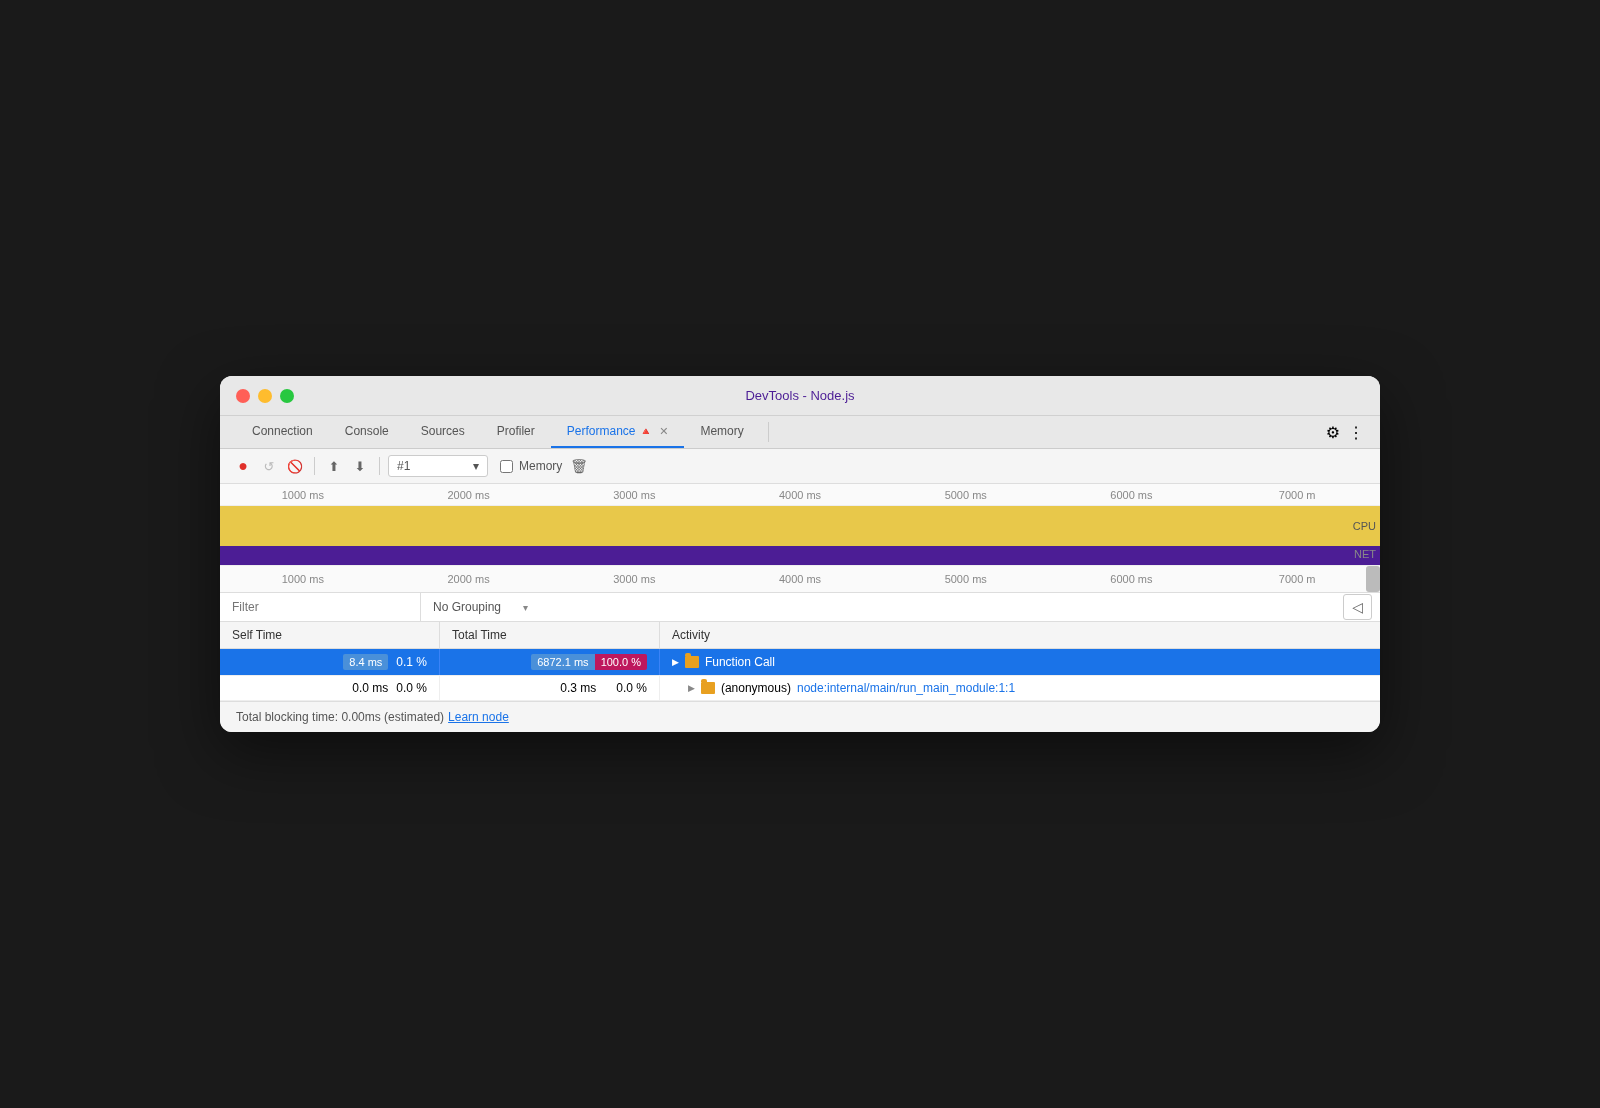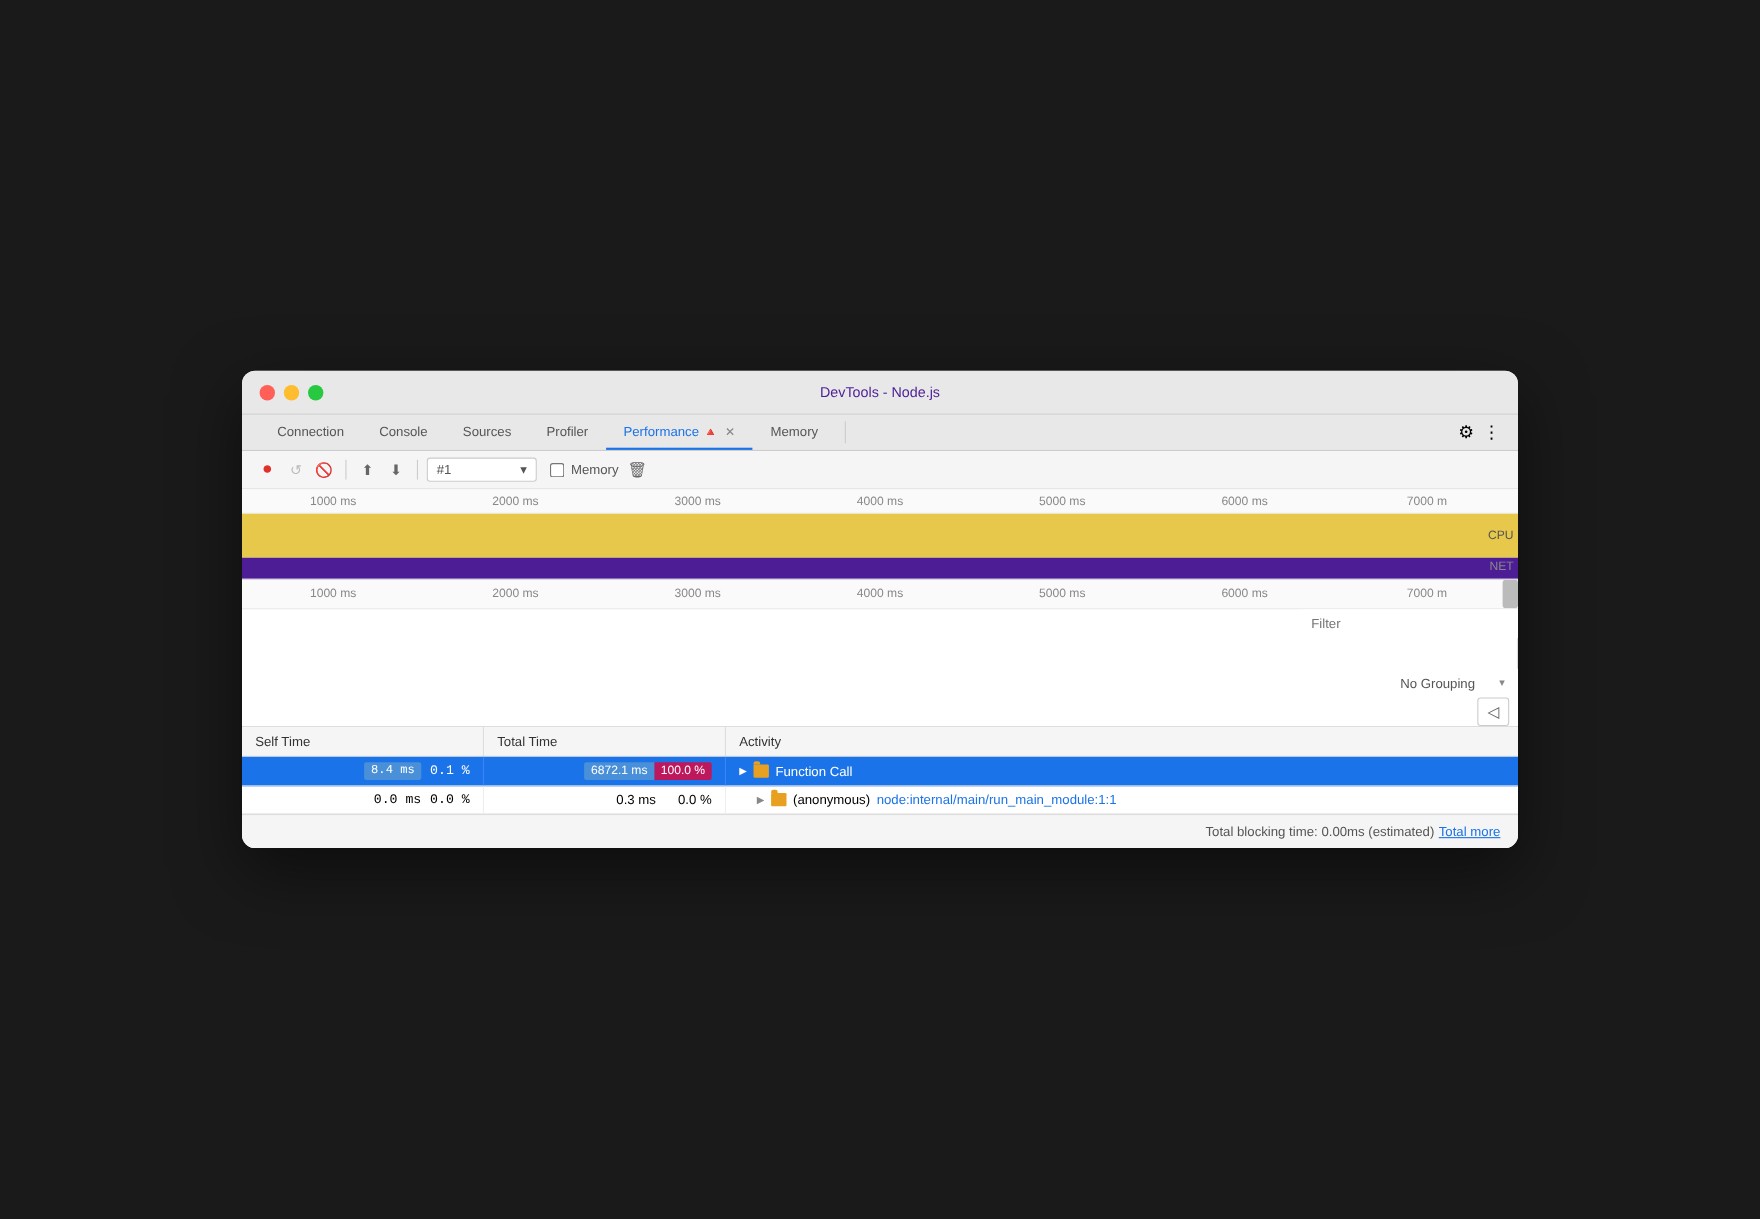--- a/index.html
+++ b/index.html
@@ -235,25 +235,24 @@
       cursor: pointer;
       border-bottom: 2px solid transparent;
     }
     .bottom-tab.active {
       color: #333;
       border-bottom: 2px solid #1a73e8;
       font-weight: 500;
     }
     .filter-bar {
       display: flex;
-      align-items: flex-end;
+      align-items: center;
       background: white;
       border-bottom: 1px solid #ddd;
       padding: 0;
-      flex-direction: column;
     }
     .filter-input {
       padding: 6px 12px;
       font-size: 12px;
       border: none;
       outline: none;
       color: #555;
       width: 200px;
       background: white;
     }
@@ -320,21 +319,20 @@
     }
     .cell-self {
       width: 220px;
       padding: 5px 12px;
       border-right: 1px solid #eee;
       display: flex;
       align-items: center;
       justify-content: flex-end;
       gap: 8px;
       font-size: 12px;
-      font-family: Liberation Mono, monospace;
     }
     .table-row.selected .cell-self,
     .table-row.selected .cell-total {
       border-right-color: #3a83f8;
     }
     .cell-self-highlight {
       background: #4a90d9;
       color: white;
       padding: 2px 6px;
       border-radius: 2px;
@@ -402,21 +400,20 @@
       font-size: 12px;
     }
     .status-bar {
       background: #f5f5f5;
       padding: 8px 16px;
       font-size: 12px;
       color: #555;
       border-top: 1px solid #ddd;
       display: flex;
       gap: 4px;
-      justify-content: flex-end;
     }
     .status-link {
       color: #1a73e8;
       text-decoration: underline;
       cursor: pointer;
     }
     .gear-icon { font-size: 16px; }
     .more-icon { font-size: 16px; }
     .record-btn { color: #888; font-size: 16px; }
     .record-btn.active { color: #e0302a; }
@@ -553,15 +550,15 @@
         <span class="expand-arrow">▶</span>
         <span class="folder-icon"></span>
         <span>(anonymous)</span>
         <a class="row-link">node:internal/main/run_main_module:1:1</a>
       </div>
     </div>
   </div>
 
   <div class="status-bar">
     <span>Total blocking time: 0.00ms (estimated)</span>
-    <span class="status-link">Total more</span>
+    <span class="status-link">Learn node</span>
   </div>
 </div>
 
 </body></html>

